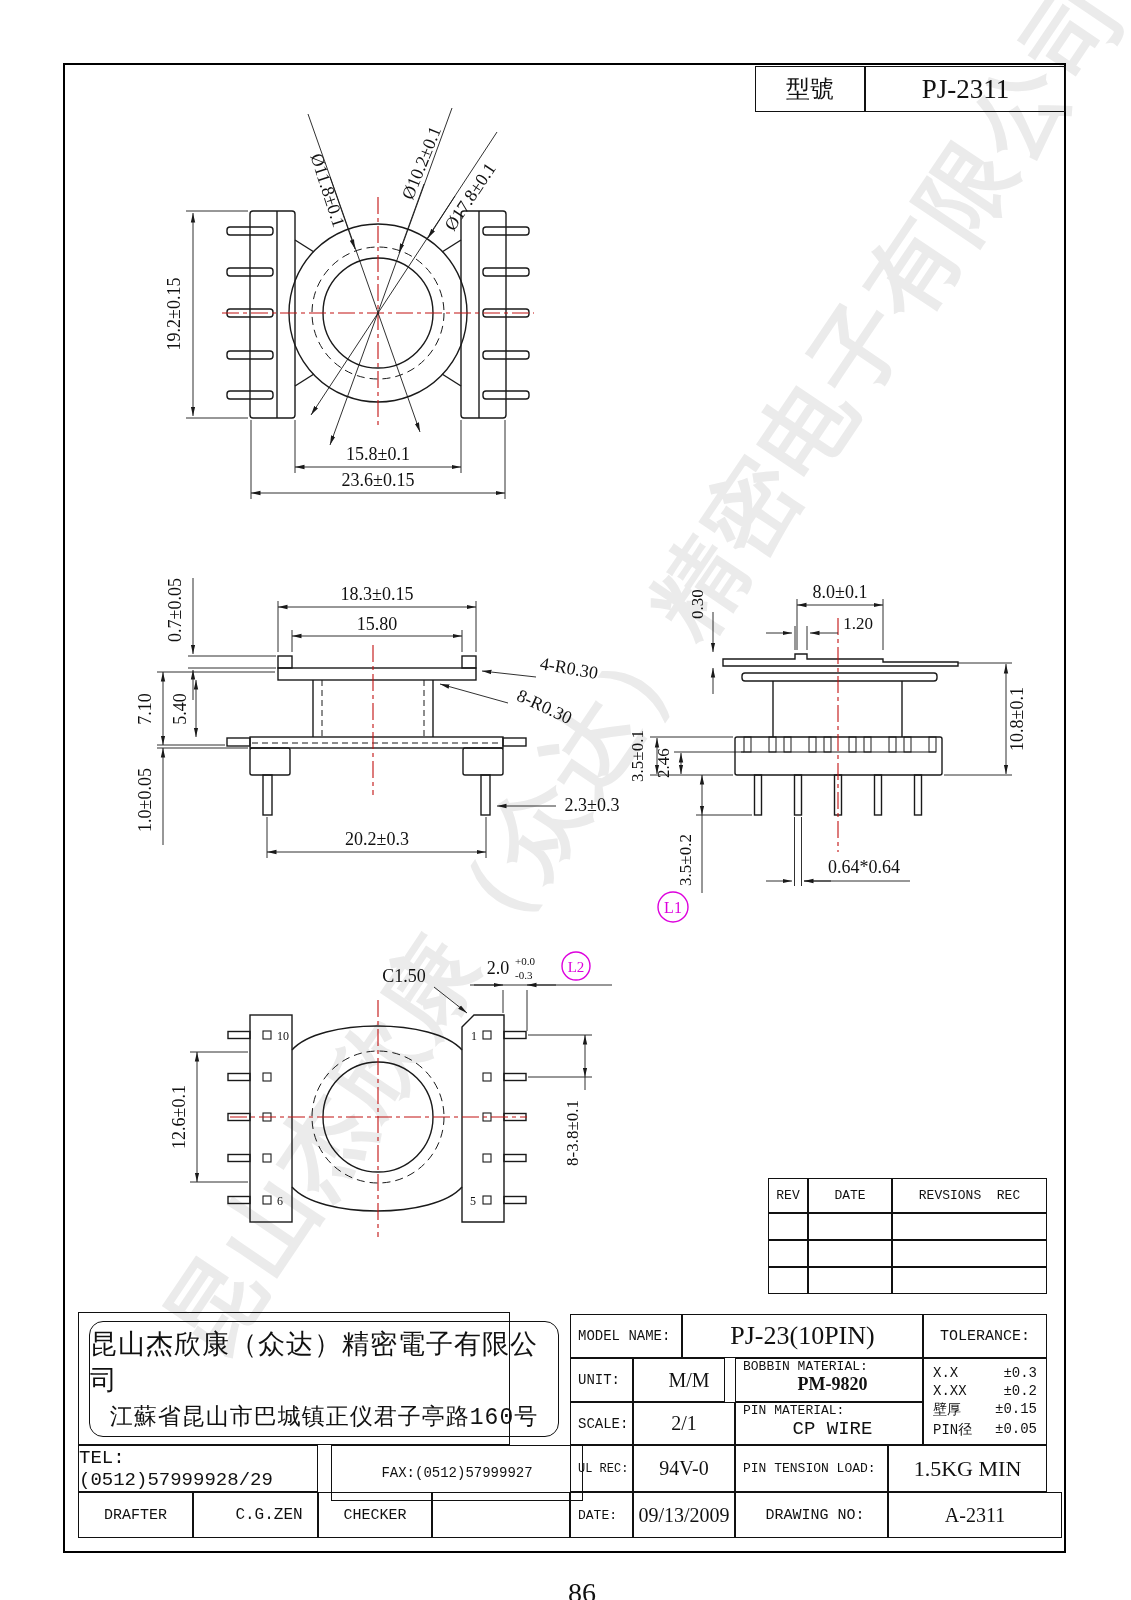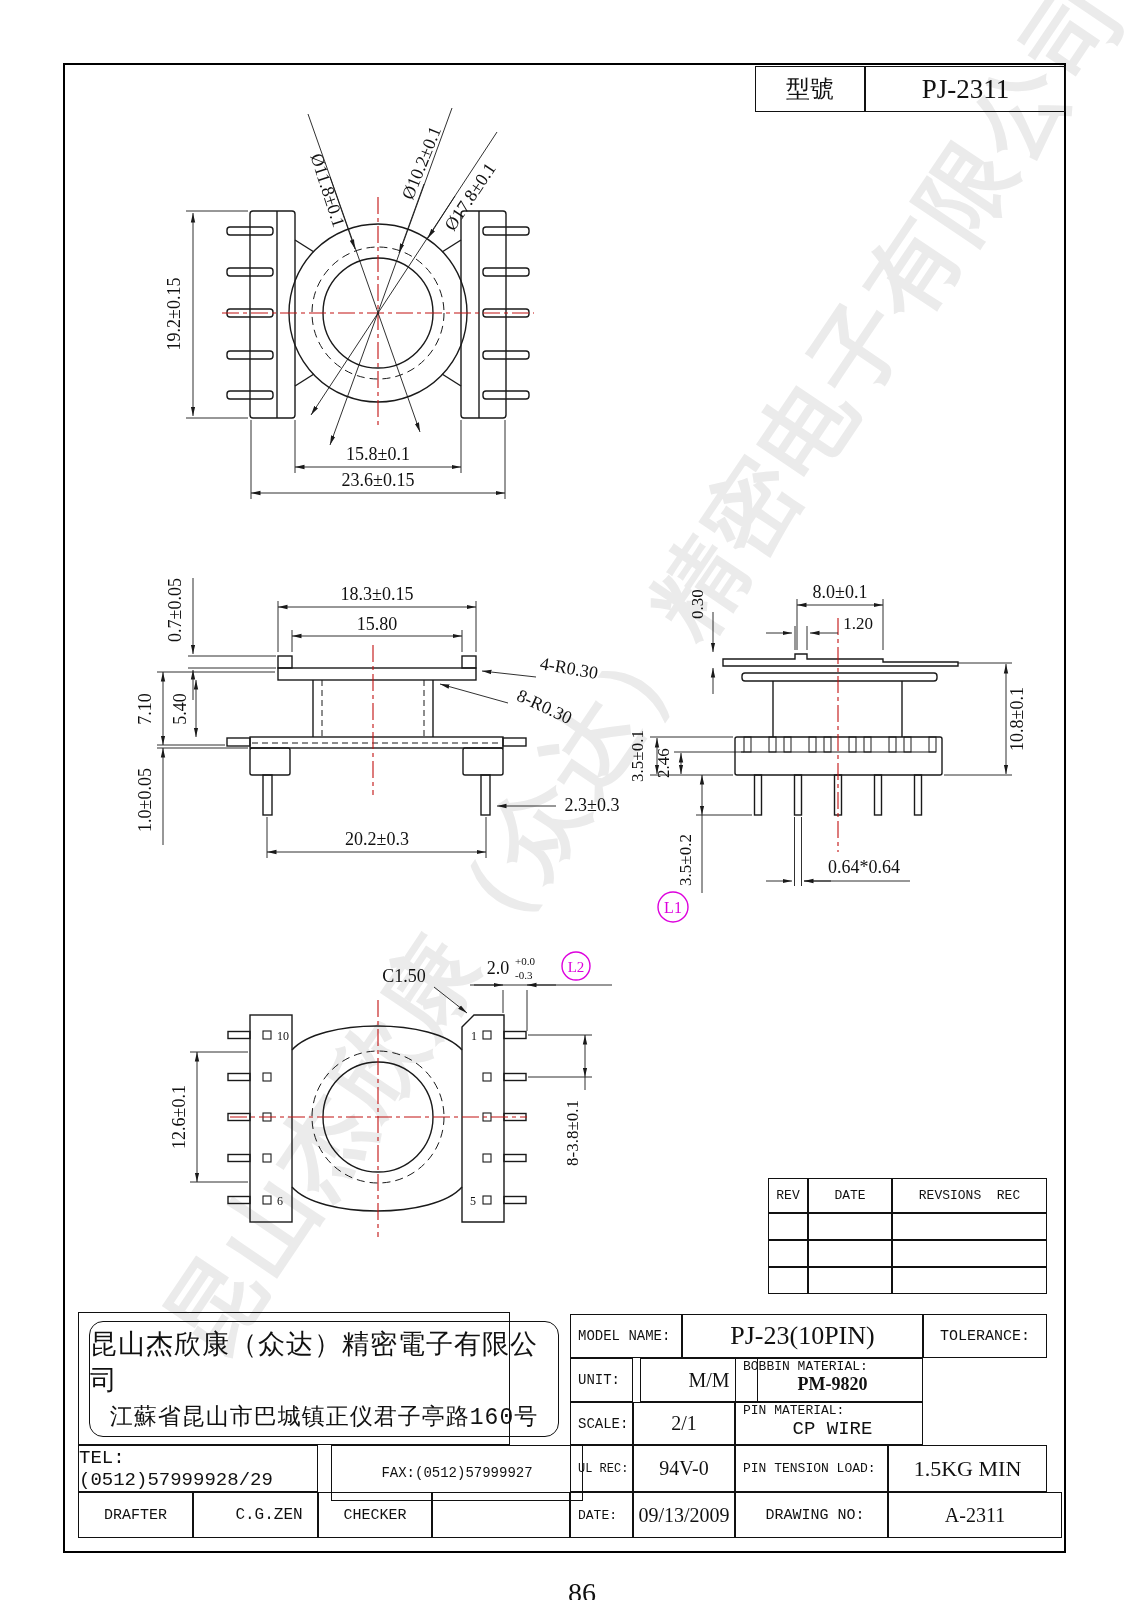--- a/index.html
+++ b/index.html
@@ -354,24 +354,42 @@
   <div class="cell" style="left:240px;top:180px;width:114px;height:46px;font-size:15px;">CHECKER</div>
   <div class="cell" style="left:354px;top:180px;width:138px;height:46px;font-size:16px;"></div>
 </div>
 
 <div class="blk" style="left:570px;top:1314px;width:477px;height:224px;">
   <div class="cell lab" style="left:0;top:0;width:112px;height:44px;">MODEL NAME:</div>
   <div class="cell val" style="left:112px;top:0;width:241px;height:44px;font-size:26px;">PJ-23(10PIN)</div>
   <div class="cell" style="left:353px;top:0;width:124px;height:44px;font-size:15px;">TOLERANCE:</div>
 
   <div class="cell lab" style="left:0;top:44px;width:63px;height:44px;">UNIT:</div>
-  <div class="cell val" style="left:70px;top:44px;width:118px;height:44px;padding-left:20px;">M/M</div>
+  <div class="cell val" style="left:63px;top:44px;width:92px;height:44px;padding-left:20px;">M/M</div>
   <div class="cell two" style="left:165px;top:44px;width:188px;height:44px;">
     <span class="t">BOBBIN MATERIAL:</span>
     <span class="v">PM-9820</span>
+  </div>
+  <div class="cell" style="left:353px;top:44px;width:124px;height:87px;flex-direction:column;justify-content:center;gap:2px;">
+    <div class="tolrow">
+        <span>X.X</span>
+        <span>±0.3</span>
+      </div>
+    <div class="tolrow">
+        <span>X.XX</span>
+        <span>±0.2</span>
+      </div>
+    <div class="tolrow">
+        <span>壁厚</span>
+        <span>±0.15</span>
+      </div>
+    <div class="tolrow">
+        <span>PIN径</span>
+        <span>±0.05</span>
+      </div>
   </div>
 
   <div class="cell lab" style="left:0;top:88px;width:63px;height:43px;">SCALE:</div>
   <div class="cell val" style="left:63px;top:88px;width:102px;height:43px;">2/1</div>
   <div class="cell two" style="left:165px;top:88px;width:188px;height:43px;">
     <span class="t">PIN MATERIAL:</span>
     <span class="v" style="font-weight:normal;font-family:'Liberation Mono',monospace;font-size:19px;">CP WIRE</span>
   </div>
 
   <div class="cell lab" style="left:0;top:131px;width:63px;height:47px;font-size:12px;">UL REC:</div>

